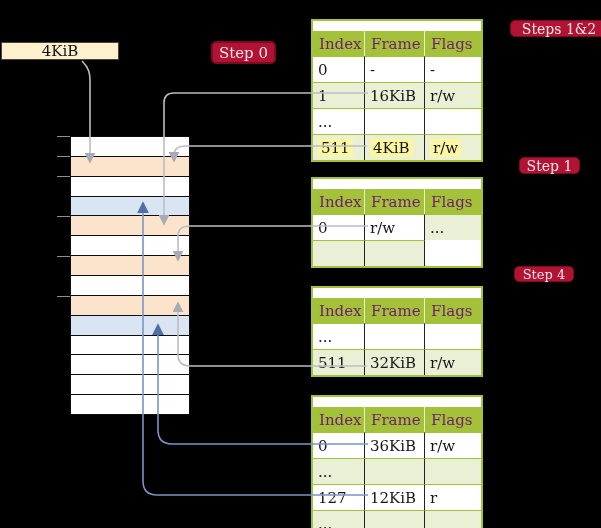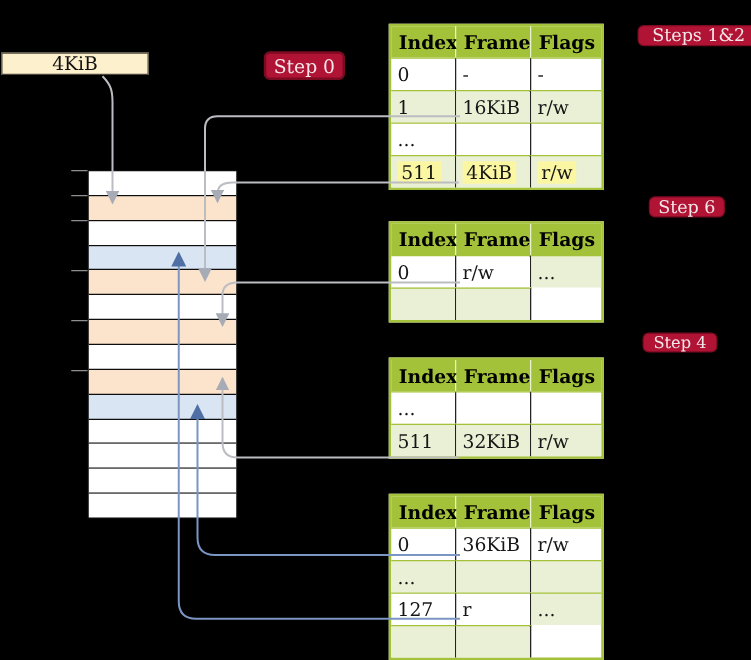--- a/index.html
+++ b/index.html
@@ -43,23 +43,23 @@
 
   
   .pt {
     position:absolute; left:311px; width:168px;
     border:2px solid var(--table_header_green);
     display:grid; grid-template-columns:52px 60px 56px;
     background:var(--table_row_white);
   }
   .pt1 { top:19px; }  .pt2 { top:177px; }  .pt3 { top:286px; }  .pt4 { top:395px; }
   .pt .th {
-    background:var(--table_header_green); color:#000000; font-weight:bold;
+    background:var(--table_header_green); color:#701a75; font-weight:normal;
     font-size:15px; height:25px; box-sizing:border-box; padding-left:6px;
-    display:flex; align-items:center; border-right:1px solid rgba(255,255,255,.75);
+    display:flex; align-items:center; border-right:1px solid rgba(255,255,255,.75);margin-top:10px;
   }
   .pt .th:nth-child(3n) { border-right:none; }
   .pt .td {
     height:26px; box-sizing:border-box; padding-left:5px; font-size:15px;
     color:#161616; display:flex; align-items:center;
     border-top:1px solid var(--table_header_green); border-right:1px solid #222;
   }
   .pt .td:nth-child(3n) { border-right:none; }
   .pt .td.shaded { background:var(--table_row_green); }
   .hl { background:var(--highlight_yellow); padding:0 3px; }
@@ -73,21 +73,21 @@
 </style>
 </head>
 <body>
 
 <div id="canvas">
 
   <div class="frame-size-label">4KiB</div>
 
   <div class="badge badge-step0">Step 0</div>
   <div class="badge badge-steps12">Steps 1&amp;2</div>
-  <div class="badge badge-step3">Step 6</div>
+  <div class="badge badge-step3">Step 1</div>
   <div class="badge badge-step4">Step 4</div>
 
   <div class="memory-column">
       <div class="memory-frame white"></div>
       <div class="memory-frame orange"></div>
       <div class="memory-frame white"></div>
       <div class="memory-frame blue"></div>
       <div class="memory-frame orange"></div>
       <div class="memory-frame white"></div>
       <div class="memory-frame orange"></div>
@@ -155,20 +155,21 @@
       <div class="th">Index</div>
       <div class="th">Frame</div>
       <div class="th">Flags</div>
       <div class="td">0</div>
       <div class="td">36KiB</div>
       <div class="td">r/w</div>
       <div class="td shaded">...</div>
       <div class="td shaded"></div>
       <div class="td shaded"></div>
       <div class="td">127</div>
+      <div class="td">12KiB</div>
       <div class="td">r</div>
       <div class="td shaded">...</div>
       <div class="td shaded"></div>
       <div class="td shaded"></div>
     </div>
 
   <svg class="overlay" width="601" height="528" viewBox="0 0 601 528">
     <defs>
       <marker id="mGray" viewBox="0 0 10 10" refX="8.5" refY="5" markerWidth="11" markerHeight="11" markerUnits="userSpaceOnUse" orient="auto">
         <path class="headGray" d="M0 0 L10 5 L0 10 Z"></path>

